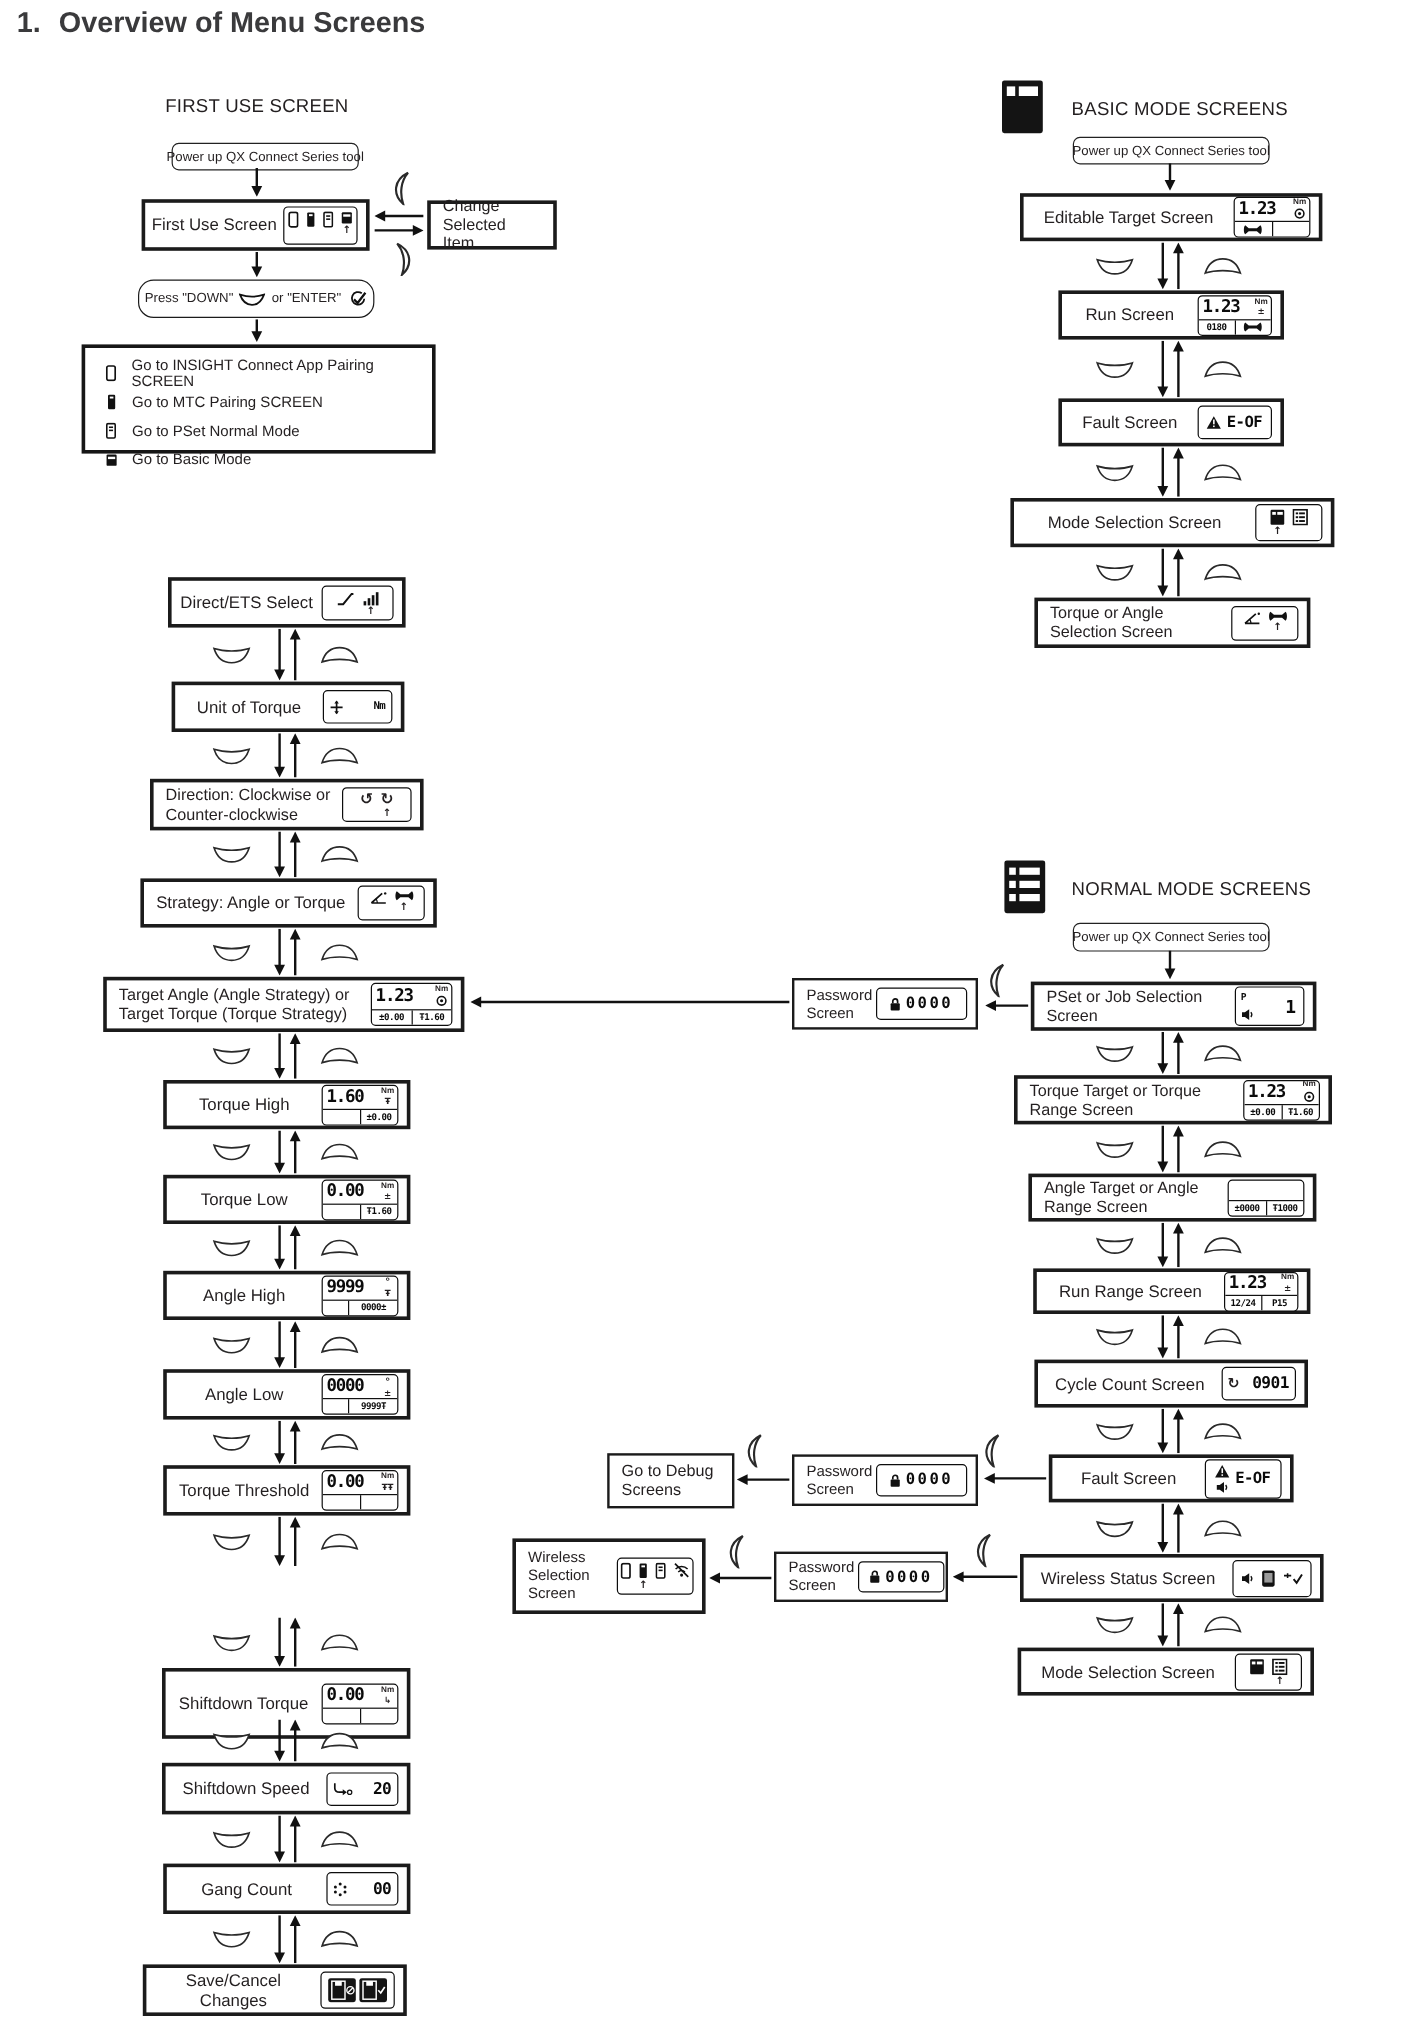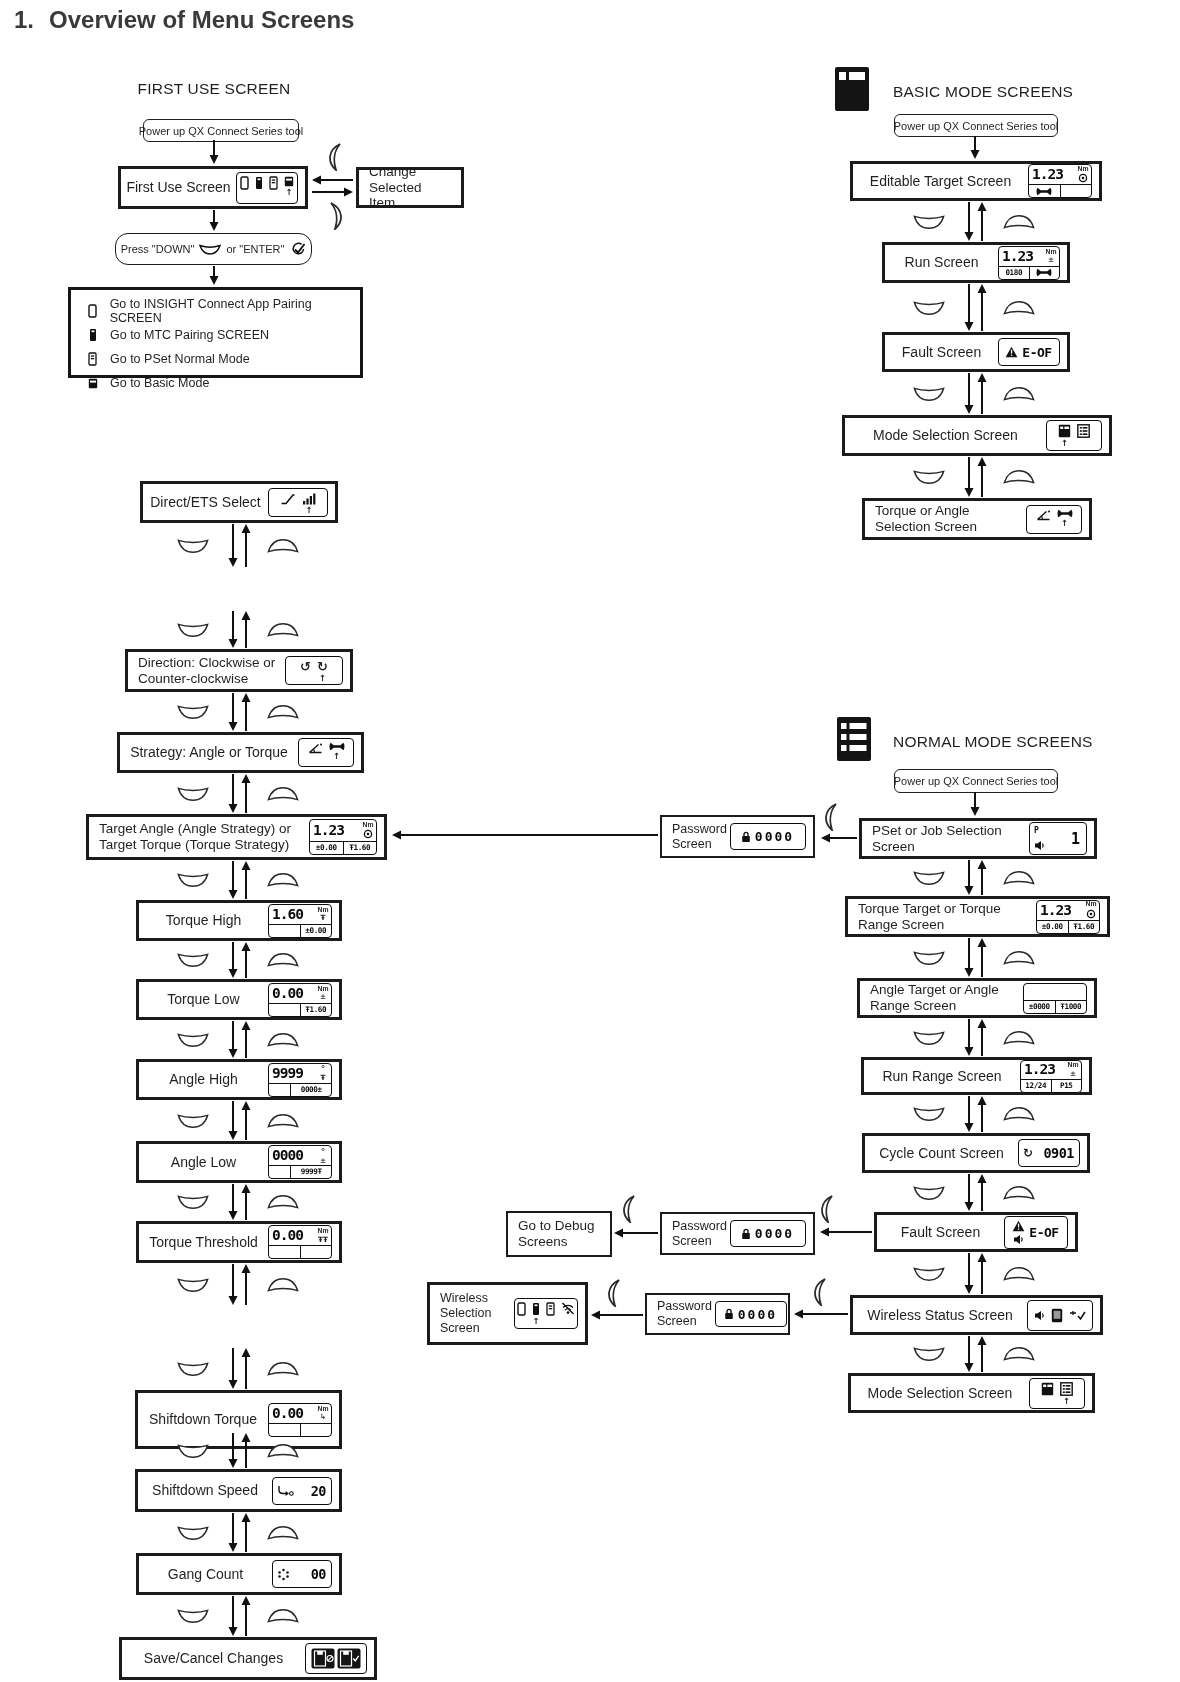--- a/index.html
+++ b/index.html
@@ -206,20 +206,32 @@
               <rect x="1" y="9" width="2.2" height="3.5" fill="#111"></rect>
               <rect x="4.4" y="6.5" width="2.2" height="6" fill="#111"></rect>
               <rect x="7.8" y="4" width="2.2" height="8.5" fill="#111"></rect>
               <rect x="11.2" y="1.5" width="2.2" height="11" fill="#111"></rect>
             </svg>
           </span>
           <span class="uarr">↑</span>
         </span>
       </div>
     </div>
+    <div class="node" style="left: 143px; top: 568px; width: 194px; height: 42px;">
+      <div class="nlabel">Unit of Torque</div>
+      <div class="lcd lcdrow" style="width: 58px; height: 28px; flex-direction: row;">
+        <span class="icon">
+          <svg width="13" height="13" viewBox="0 0 13 13">
+            <path d="M6.5,1.5 V11.5 M1.5,6.5 H11.5" stroke="#111" stroke-width="1.4" fill="none"></path>
+            <path d="M4.6,3.2 L6.5,0.8 L8.4,3.2 Z M4.6,9.8 L6.5,12.2 L8.4,9.8 Z" fill="#111"></path>
+          </svg>
+        </span>
+        <span class="seg " style="font-size: 9px; letter-spacing: -0.5px;">Nm</span>
+      </div>
+    </div>
     <div class="node" style="left: 125px; top: 649px; width: 228px; height: 43px;">
       <div class="nlabel left" style="font-size: 13.5px;">Direction: Clockwise or
 Counter-clockwise</div>
       <div class="lcd lcdicons" style="width: 58px; height: 29px; flex-direction: row;">
         <span class="icol">
           <span class="icon">
             <span class="glyph" style="font-size:13px;">↺</span>
           </span>
         </span>
         <span class="icol">
@@ -414,21 +426,21 @@
             <circle cx="2.5" cy="4.4" r="1.25" fill="#111"></circle>
             <circle cx="10.5" cy="4.4" r="1.25" fill="#111"></circle>
             <circle cx="2.5" cy="8.6" r="1.25" fill="#111"></circle>
             <circle cx="10.5" cy="8.6" r="1.25" fill="#111"></circle>
             <circle cx="6.5" cy="11" r="1.25" fill="#111"></circle>
           </svg>
         </span>
         <span class="seg " style="font-size: 13.5px; letter-spacing: -0.5px;">00</span>
       </div>
     </div>
-    <div class="node" style="left: 119px; top: 1637px; width: 258px; height: 43px;">
+    <div class="node" style="left: 119px; top: 1637px; width: 220px; height: 43px;">
       <div class="nlabel">Save/Cancel Changes</div>
       <div class="lcd lcdrow" style="width: 62px; height: 31px; flex-direction: row; justify-content: center; gap: 2px; padding: 0px 2px;">
         <span class="icon">
           <svg width="24" height="21">
             <rect x="0.5" y="0.5" width="23" height="20" rx="2" fill="#141414"></rect>
             <rect x="3.5" y="3" width="11" height="15" fill="none" stroke="#fff" stroke-width="1.2"></rect>
             <rect x="6.2" y="3" width="5.6" height="3.8" fill="#fff"></rect>
             <circle cx="19" cy="10.5" r="3" fill="none" stroke="#fff" stroke-width="1.1"></circle>
             <path d="M16.9,12.6 L21.1,8.4" stroke="#fff" stroke-width="1.1"></path>
           </svg>

